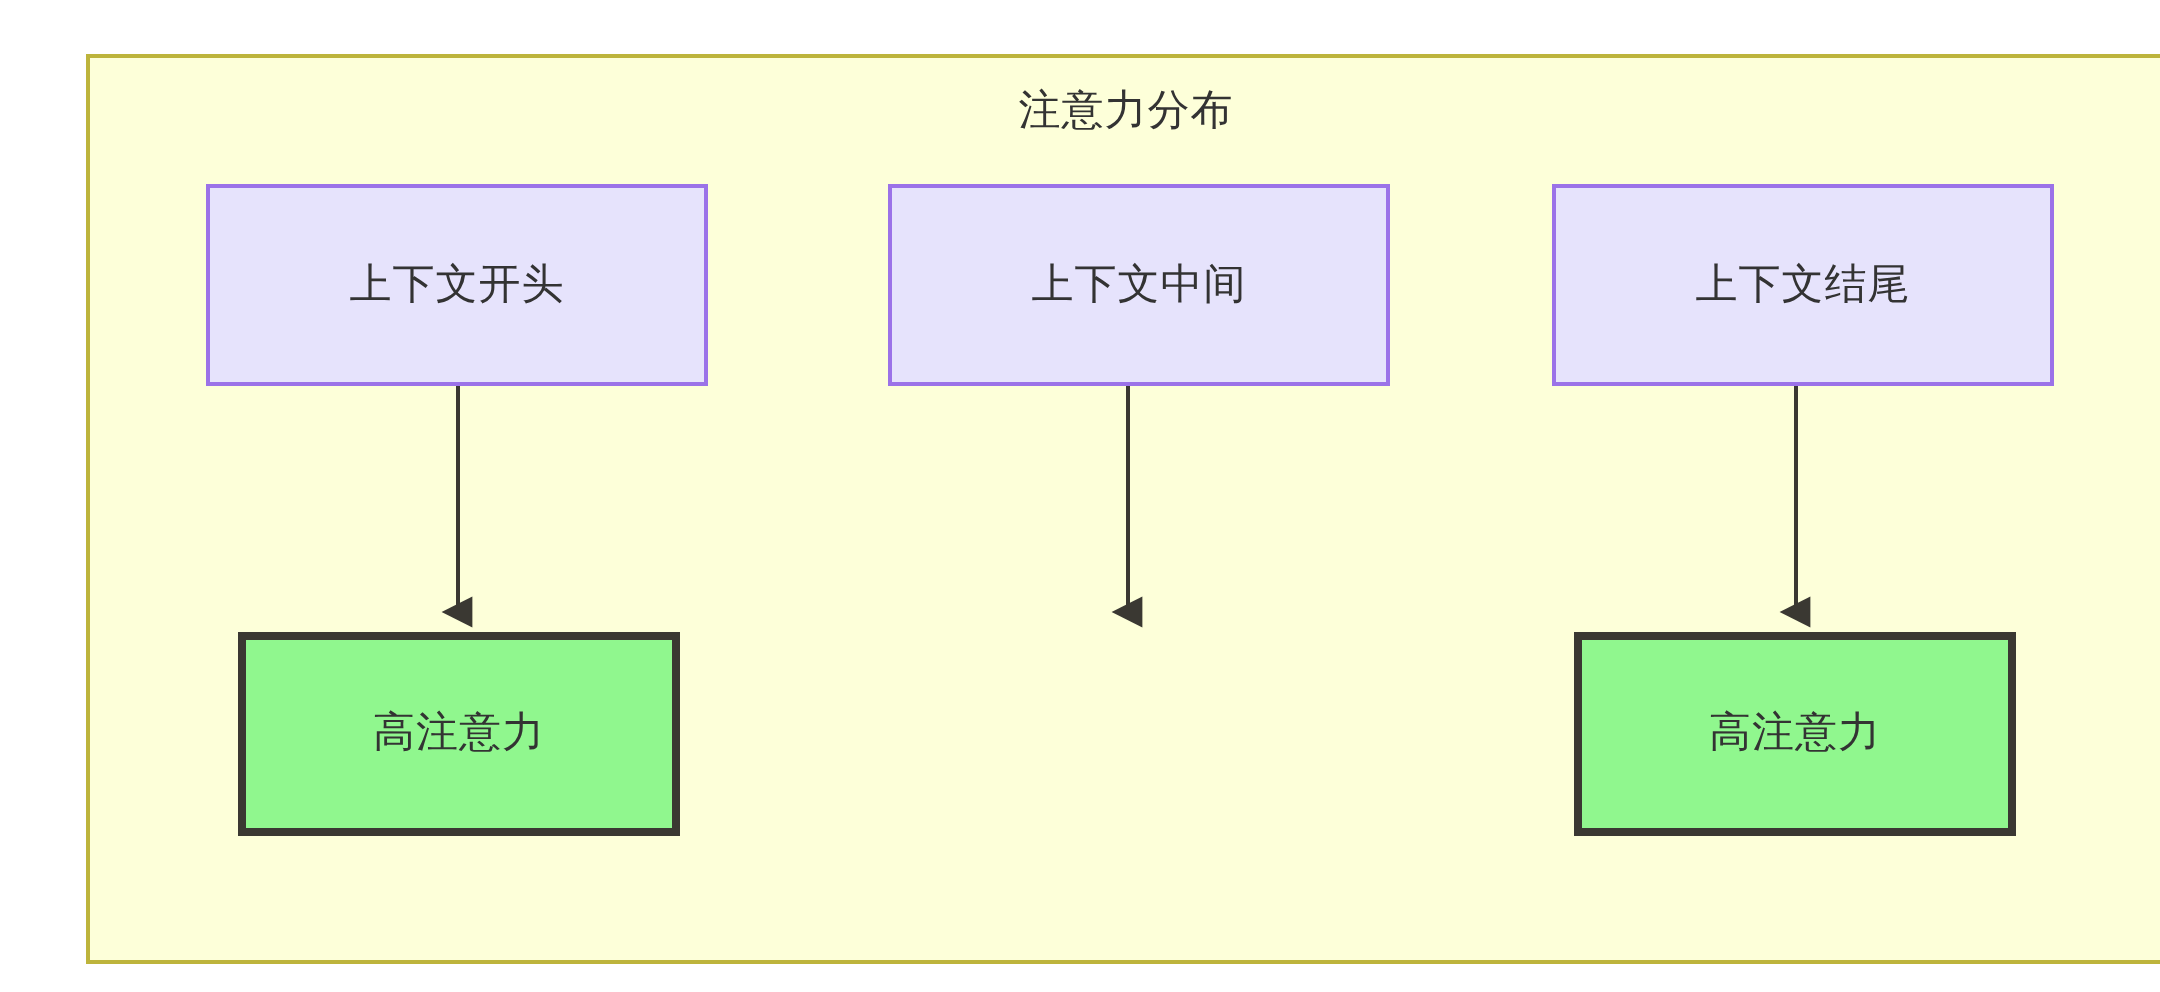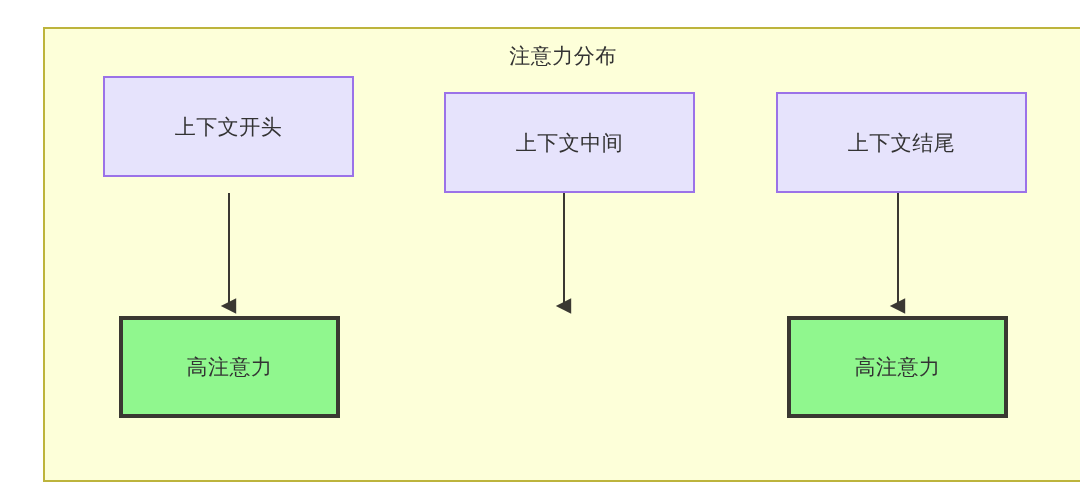--- a/index.html
+++ b/index.html
@@ -59,21 +59,21 @@
     justify-content: center;
   }
   .node-top .node-label {
     font-size: 21px;
     line-height: 26px;
     color: #333333;
     letter-spacing: 0.5px;
     white-space: nowrap;
   }
 
-  .node-top.col1 { left: 87px;  top: 76px; }
+  .node-top.col1 { left: 87px;  top: 92px; }
   .node-top.col2 { left: 428px; top: 92px; }
   .node-top.col3 { left: 760px; top: 92px; }
 
   
   .node-bottom {
     position: absolute;
     box-sizing: border-box;
     width: 221px;
     height: 102px;
     border: 4px solid #3a3832;

